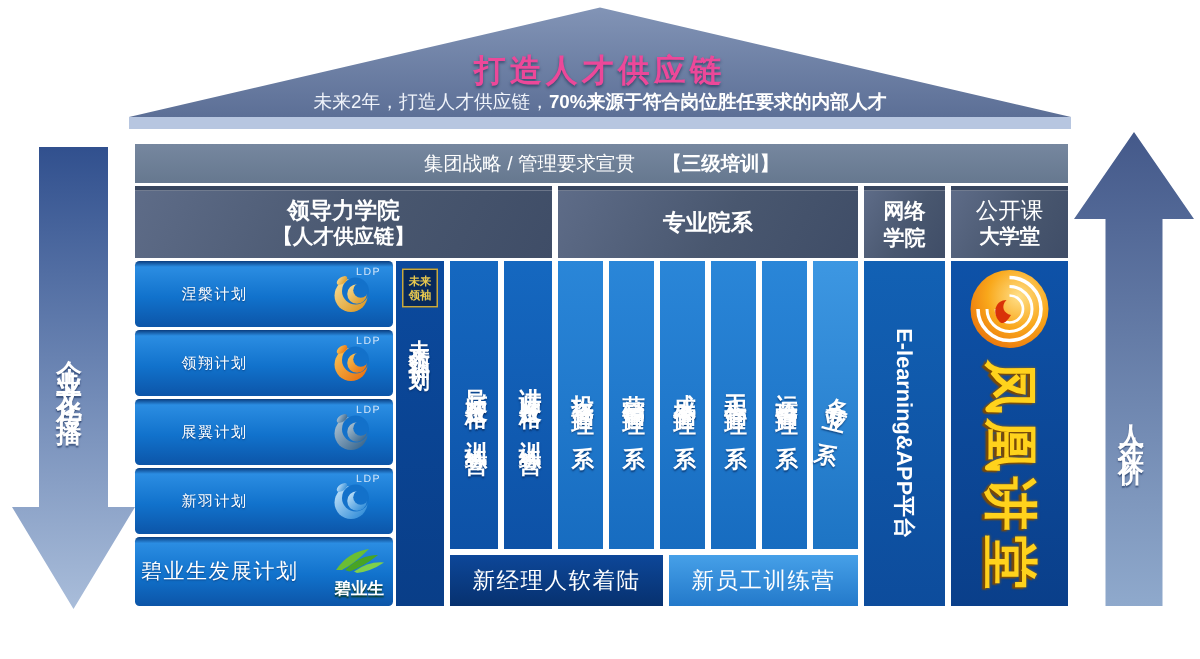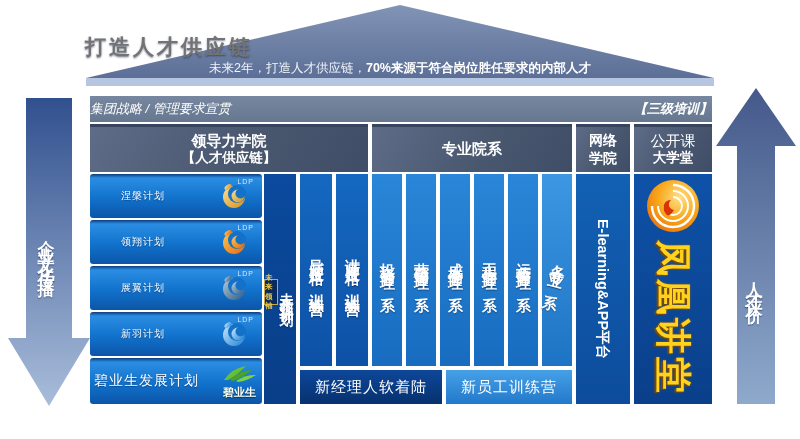--- a/index.html
+++ b/index.html
@@ -1,26 +1,26 @@
 <!DOCTYPE html>
 <html><head>
 <meta charset="utf-8">
 <style>
   html,body{margin:0;padding:0;background:#fff;}
   .canvas{position:relative;width:800px;height:439px;background:#fff;overflow:hidden;
           font-family:"Liberation Sans","DejaVu Sans",sans-serif;color:#fff;}
   .abs{position:absolute;}
   
-  .roof-title{left:85px;top:33px;width:630px;text-align:left;font-size:21px;font-weight:bold;
-              letter-spacing:3px;color:#737373;text-shadow:0 1px 2px rgba(20,35,70,.55);}
+  .roof-title{left:85px;top:33px;width:630px;text-align:center;font-size:21px;font-weight:bold;
+              letter-spacing:3px;color:#ec4899;text-shadow:0 1px 2px rgba(20,35,70,.55);}
   .roof-sub{left:85px;top:60px;width:630px;text-align:center;font-size:12.5px;color:#f0f4fb;}
   .roof-sub b{font-weight:bold;color:#fff;margin-top:35px;}
   
   .band{left:90px;top:96px;width:622px;height:26px;background:linear-gradient(180deg,#76879f,#66788f);
-        display:flex;align-items:center;justify-content:space-between;font-size:13px;color:#fff;font-style:italic;}
+        display:flex;align-items:center;justify-content:center;font-size:13px;color:#fff;}
   .band .sep{width:18px;}
   .band .b2{font-weight:bold;}
   
   .hcell{top:124px;height:48px;background:linear-gradient(120deg,#5e6c88 0%,#49576f 55%,#3f4d67 100%);
          border-top:3px solid #37455e;box-sizing:border-box;display:flex;flex-direction:column;
          align-items:center;justify-content:center;line-height:1.25;}
   .hcell .l1{font-size:15px;font-weight:bold;}
   .hcell .l2{font-size:13.5px;font-weight:bold;}
   .hc3 .l1,.hc3 .l2{font-size:14px;}
   
@@ -31,21 +31,21 @@
   .ldp-badge{position:absolute;top:4px;right:8px;font-size:7px;letter-spacing:1px;color:#d5e7fa;}
   .leaf-badge{position:absolute;right:6px;bottom:4px;font-size:11px;font-weight:bold;color:#fff;
               text-shadow:0 1px 1px #0a3c20;}
   .row-icon{position:absolute;right:6px;top:8px;}
   .leaf-icon{position:absolute;right:4px;top:4px;}
   
   .vcol{top:174px;display:flex;align-items:center;justify-content:center;}
   .vu{writing-mode:vertical-rl;text-orientation:upright;letter-spacing:4px;font-size:15px;
       font-weight:600;color:#fff;text-shadow:0 1px 1px rgba(0,25,70,.5);}
   .flcol{left:264px;width:32px;height:230px;background:linear-gradient(180deg,#0b4a9e,#093e88);
-         flex-direction:row;justify-content:flex-start;}
+         flex-direction:column;justify-content:flex-start;}
   .fl-logo{margin-top:5px;width:24px;height:26px;background:#082a5c;border:1px solid #c8a83c;
            box-sizing:border-box;display:flex;flex-direction:column;align-items:center;justify-content:center;
            font-size:7.5px;line-height:1.25;color:#e8c84e;font-weight:bold;}
   .fl-label{margin-top:10px;font-size:14px;}
   .camp{width:32px;height:192px;background:linear-gradient(180deg,#1568c0,#0d51a6);}
   .fac{width:30px;height:192px;background:linear-gradient(180deg,#2a86d8,#176cc0);}
   .fac.lite{background:linear-gradient(180deg,#3d97e2,#1d74c4);}
   .slant{transform:rotate(14deg);}
   
   .bar{top:370px;height:34px;display:flex;align-items:center;justify-content:center;

